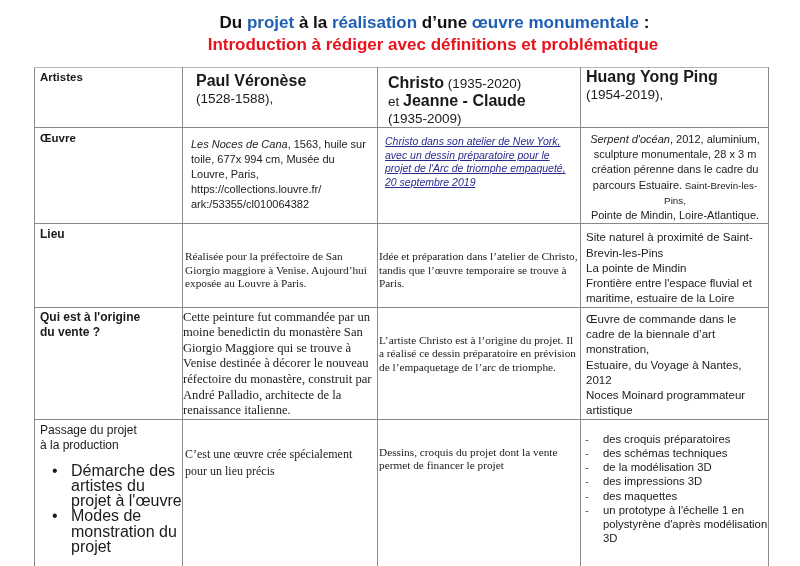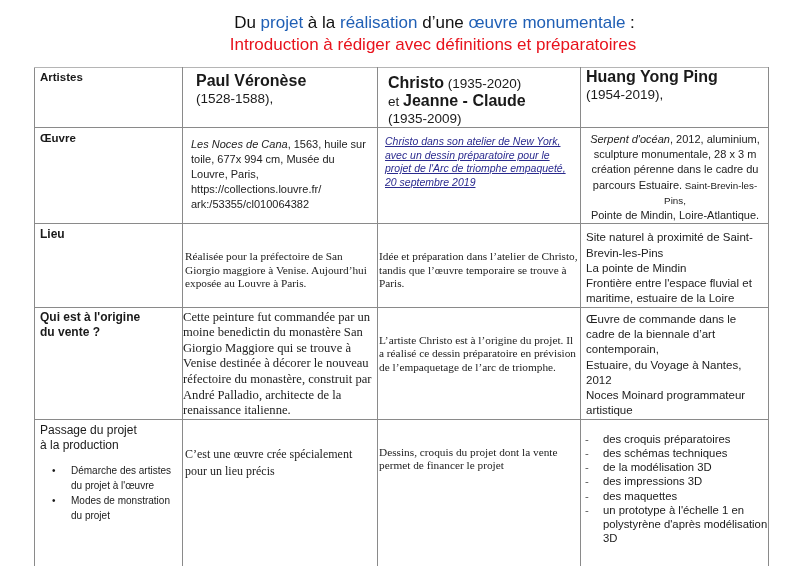--- a/index.html
+++ b/index.html
@@ -1,18 +1,18 @@
 <!DOCTYPE html>
 <html><head>
 <meta charset="utf-8">
 <style>
   html, body { margin: 0; padding: 0; background: #ffffff; }
   body { width: 800px; height: 566px; position: relative; overflow: hidden; font-family: "Liberation Sans", sans-serif; color: #1a1a1a; }
 
-  .title-block { position: absolute; left: 0; top: 12px; width: 784px; text-align: center; font-weight: normal; font-family: "Liberation Sans", sans-serif; }
+  .title-block { position: absolute; left: 0; top: 12px; width: 784px; text-align: center; font-weight: bold; font-family: "Liberation Sans", sans-serif; }
   .title-line1 { font-size: 17px; line-height: 22px; color: #111; padding-left: 85px; }
   .title-line1 .blue { color: #1f5fb5; }
   .title-line2 { font-size: 17px; line-height: 22px; color: #e8121c; padding-left: 82px; }
 
   table.doc-table { position: absolute; left: 34px; top: 67px; border-collapse: collapse; table-layout: fixed; width: 734px; }
   table.doc-table td { border: 1.3px solid #8a8a8a; vertical-align: top; padding: 0; }
   table.doc-table tr:first-child td { border-top-color: #b5b5b5; }
   col.c0 { width: 148px; } col.c1 { width: 195px; } col.c2 { width: 203px; } col.c3 { width: 188px; }
 
   tr.r0 { height: 57px; } tr.r1 { height: 76px; } tr.r2 { height: 76px; } tr.r3 { height: 93px; } tr.r4 { height: 154px; }
@@ -29,33 +29,33 @@
 
   .oeuvre-text { font-size: 11px; line-height: 15px; padding: 9px 8px 0 8px; color: #222; }
   .link-text { font-size: 10.5px; line-height: 13.5px; padding: 7px 6px 0 7px; color: #2a2a8e; text-decoration: underline; font-style: italic; }
   .oeuvre-right { font-size: 11px; line-height: 15.2px; padding: 4px 4px 0 5px; color: #222; text-align: center; }
   .small-sans { font-size: 9.8px; }
 
   .serif-cell { font-family: "Liberation Serif", serif; font-size: 11.3px; line-height: 13.5px; padding: 2px 2px 0 2px; color: #222; margin-top: 24px; }
   .serif-cell-lg { font-family: "Liberation Serif", serif; font-size: 12.6px; line-height: 15.6px; padding: 2px 2px 0 0; color: #222; }
   .sans-cell { font-size: 11.5px; line-height: 15.3px; padding: 6px 4px 0 5px; color: #222; }
 
-  ul.bullets { margin: 10px 0 0 0; padding-left: 36px; font-size: 10px; line-height: 15.2px; list-style: none; }
+  ul.bullets { margin: 10px 0 0 0; padding-left: 36px; font-size: 16px; line-height: 15.2px; list-style: none; }
   ul.bullets li { position: relative; }
   ul.bullets li::before { content: "•"; position: absolute; left: -19px; }
   ul.dashes { margin: 12px 0 0 0; padding-left: 22px; font-size: 11.3px; line-height: 14.2px; list-style: none; }
   ul.dashes li { position: relative; }
   ul.dashes li::before { content: "-"; position: absolute; left: -18px; color: #555; }
 </style>
 </head>
 <body>
 
 <div class="title-block">
   <div class="title-line1"><span>Du </span><span class="blue">projet</span><span> à la </span><span class="blue">réalisation</span><span> d’une </span><span class="blue">œuvre monumentale</span><span> :</span></div>
-  <div class="title-line2">Introduction à rédiger avec définitions et préparatoires</div>
+  <div class="title-line2">Introduction à rédiger avec définitions et problématique</div>
 </div>
 
 <table class="doc-table">
   <colgroup>
       <col class="c0">
       <col class="c1">
       <col class="c2">
       <col class="c3">
     </colgroup>
 
@@ -127,21 +127,21 @@
       </div>
     </td>
     <td>
       <div class="serif-cell-lg">Cette peinture fut commandée par un moine benedictin du monastère San Giorgio Maggiore qui se trouve à Venise destinée à décorer le nouveau réfectoire du monastère, construit par André Palladio, architecte de la renaissance italienne.</div>
     </td>
     <td>
       <div class="serif-cell" style="padding-left:1px;">L’artiste Christo est à l’origine du projet. Il a réalisé ce dessin préparatoire en prévision de l’empaquetage de l’arc de triomphe.</div>
     </td>
     <td>
       <div class="sans-cell" style="padding-top:4px;">
-        <div>Œuvre de commande dans le cadre de la biennale d’art contemporain,</div>
+        <div>Œuvre de commande dans le cadre de la biennale d’art monstration,</div>
         <div>Estuaire, du Voyage à Nantes, 2012</div>
         <div>Noces Moinard programmateur artistique</div>
       </div>
     </td>
   </tr>
 
   <tr class="r4">
     <td>
       <div class="row-label-normal">
         <div>Passage du projet</div>

